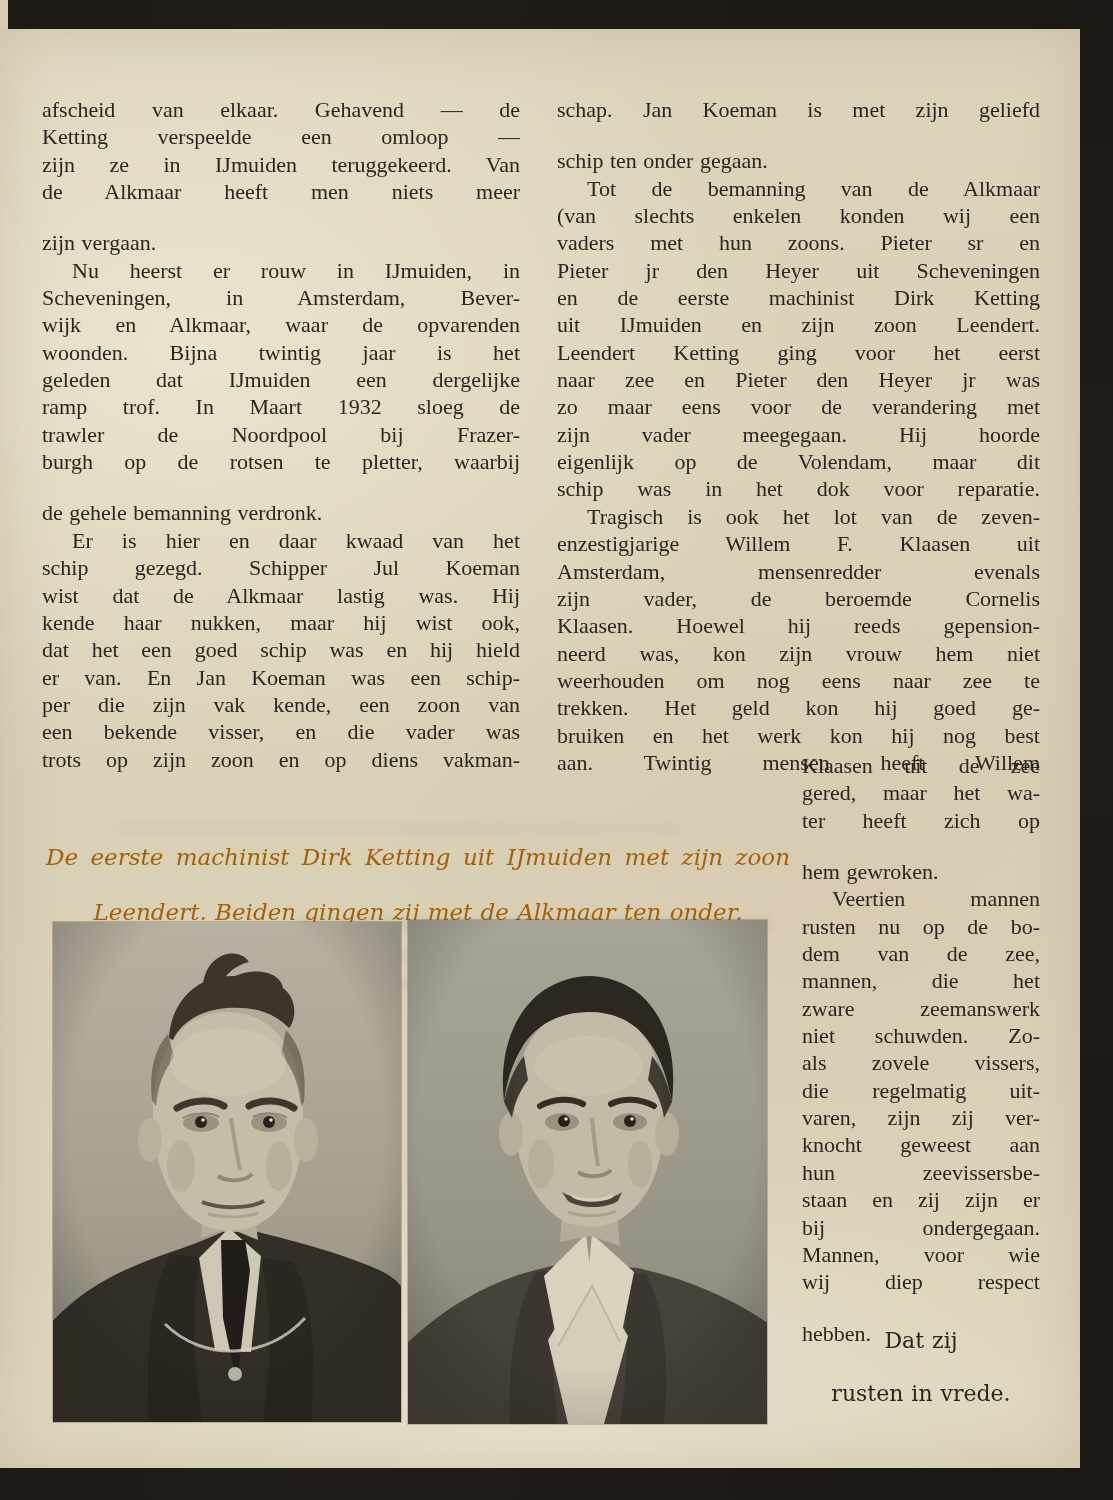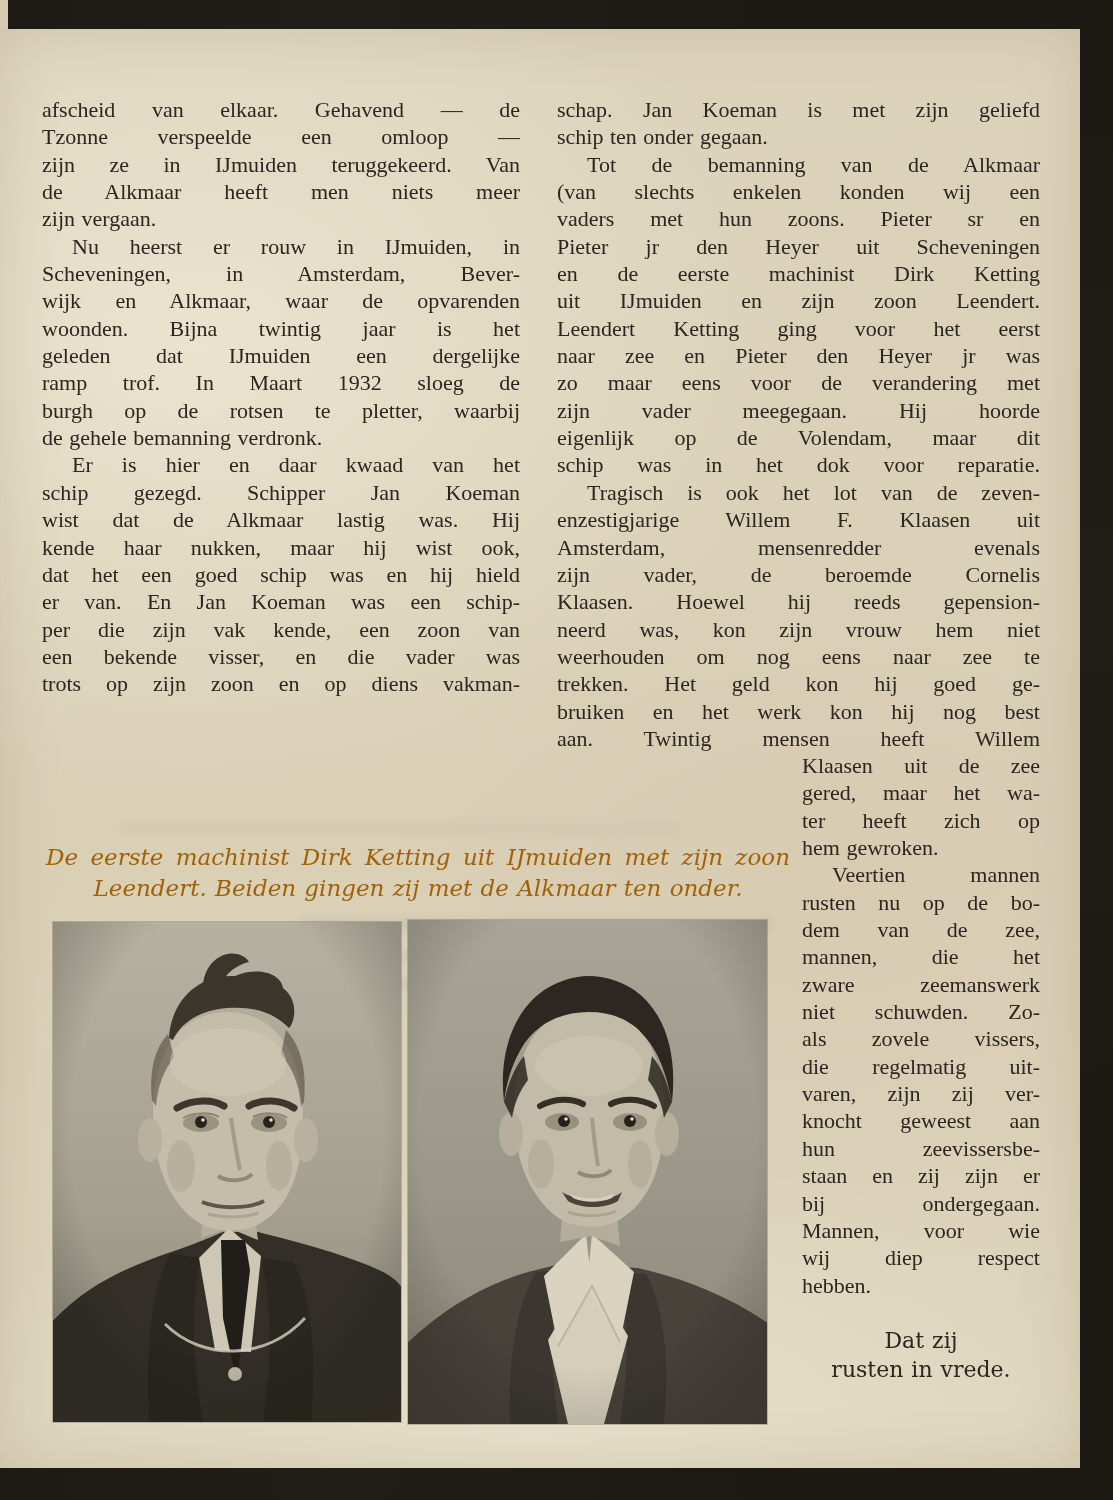--- a/index.html
+++ b/index.html
@@ -36,21 +36,21 @@
   #col-narrow{left:802px;top:752px;width:238px;}
   .para{margin:0;font-family:Liberation Serif, serif;}
   .line{
     white-space:nowrap;
     text-align:justify;
     -moz-text-align-last:justify;
     text-align-last:justify;
     word-spacing:1px;
   }
   .line.indent{text-indent:30px;}
-  .line.last{text-align-last:left;-moz-text-align-last:left;}
+  .line.last{text-align-last:left;margin-top:24px;-moz-text-align-last:left;}
 
   #closing{left:802px;top:1326px;width:238px;line-height:29px;}
   #closing .line{text-align-last:center;-moz-text-align-last:center;white-space:nowrap;}
 
   #caption{
     position:absolute;left:46px;top:842px;width:744px;
     font-style:italic;font-size:23px;line-height:31px;color:#a16207;
   }
   #caption .line:last-child{text-align-last:center;-moz-text-align-last:center;}
 
@@ -82,38 +82,39 @@
   </div>
   <div class="paper-notch"></div>
 
   <div class="band band-top"></div>
   <div class="band band-right"></div>
   <div class="band band-bottom"></div>
 
   <div id="col-left" class="col">
       <div class="para">
         <div class="line">afscheid van elkaar. Gehavend — de</div>
-        <div class="line">Tzonne verspeelde een omloop —</div>
+        <div class="line">Ketting verspeelde een omloop —</div>
         <div class="line">zijn ze in IJmuiden teruggekeerd. Van</div>
         <div class="line">de Alkmaar heeft men niets meer</div>
         <div class="line last">zijn vergaan.</div>
       </div>
       <div class="para">
         <div class="line indent">Nu heerst er rouw in IJmuiden, in</div>
         <div class="line">Scheveningen, in Amsterdam, Bever-</div>
         <div class="line">wijk en Alkmaar, waar de opvarenden</div>
         <div class="line">woonden. Bijna twintig jaar is het</div>
         <div class="line">geleden dat IJmuiden een dergelijke</div>
         <div class="line">ramp trof. In Maart 1932 sloeg de</div>
+        <div class="line">trawler de Noordpool bij Frazer-</div>
         <div class="line">burgh op de rotsen te pletter, waarbij</div>
         <div class="line last">de gehele bemanning verdronk.</div>
       </div>
       <div class="para">
         <div class="line indent">Er is hier en daar kwaad van het</div>
-        <div class="line">schip gezegd. Schipper Jan Koeman</div>
+        <div class="line">schip gezegd. Schipper Jul Koeman</div>
         <div class="line">wist dat de Alkmaar lastig was. Hij</div>
         <div class="line">kende haar nukken, maar hij wist ook,</div>
         <div class="line">dat het een goed schip was en hij hield</div>
         <div class="line">er van. En Jan Koeman was een schip-</div>
         <div class="line">per die zijn vak kende, een zoon van</div>
         <div class="line">een bekende visser, en die vader was</div>
         <div class="line">trots op zijn zoon en op diens vakman-</div>
       </div>
     </div>
 

